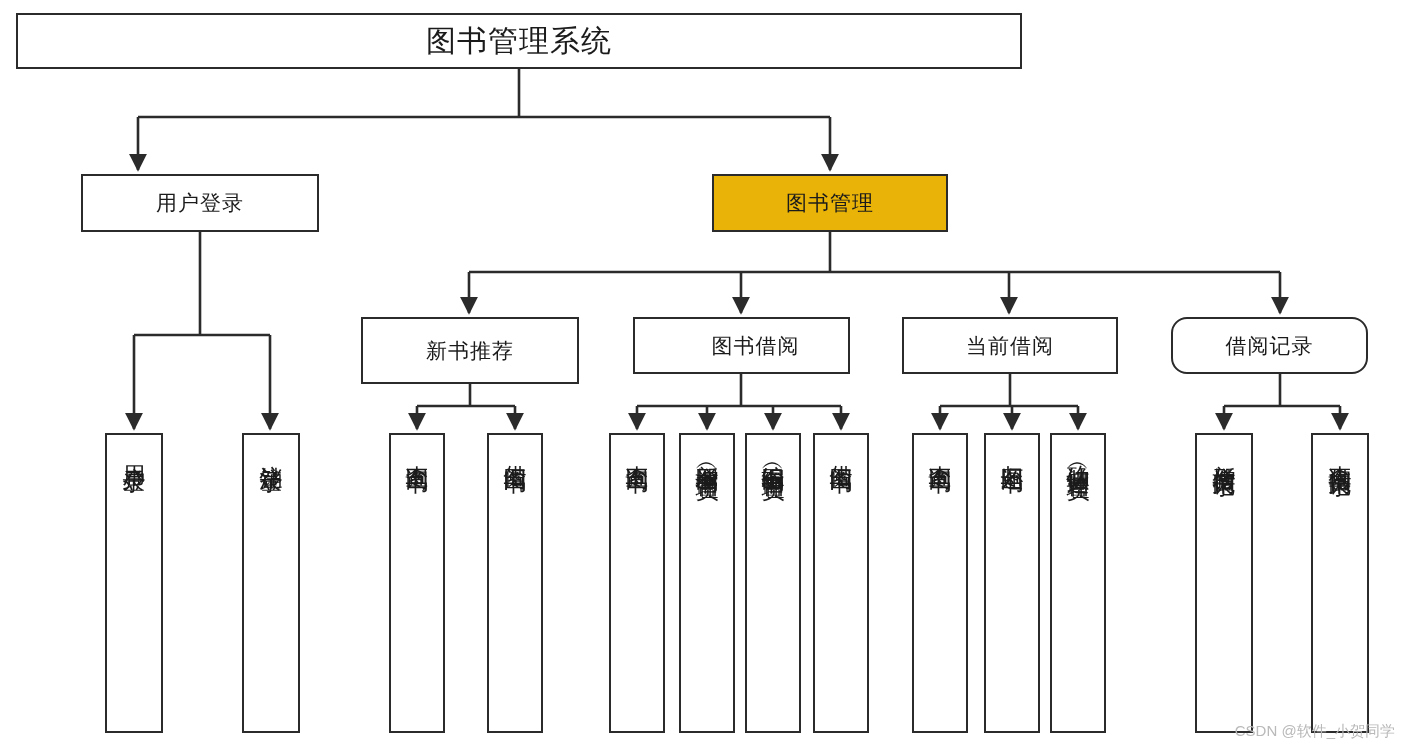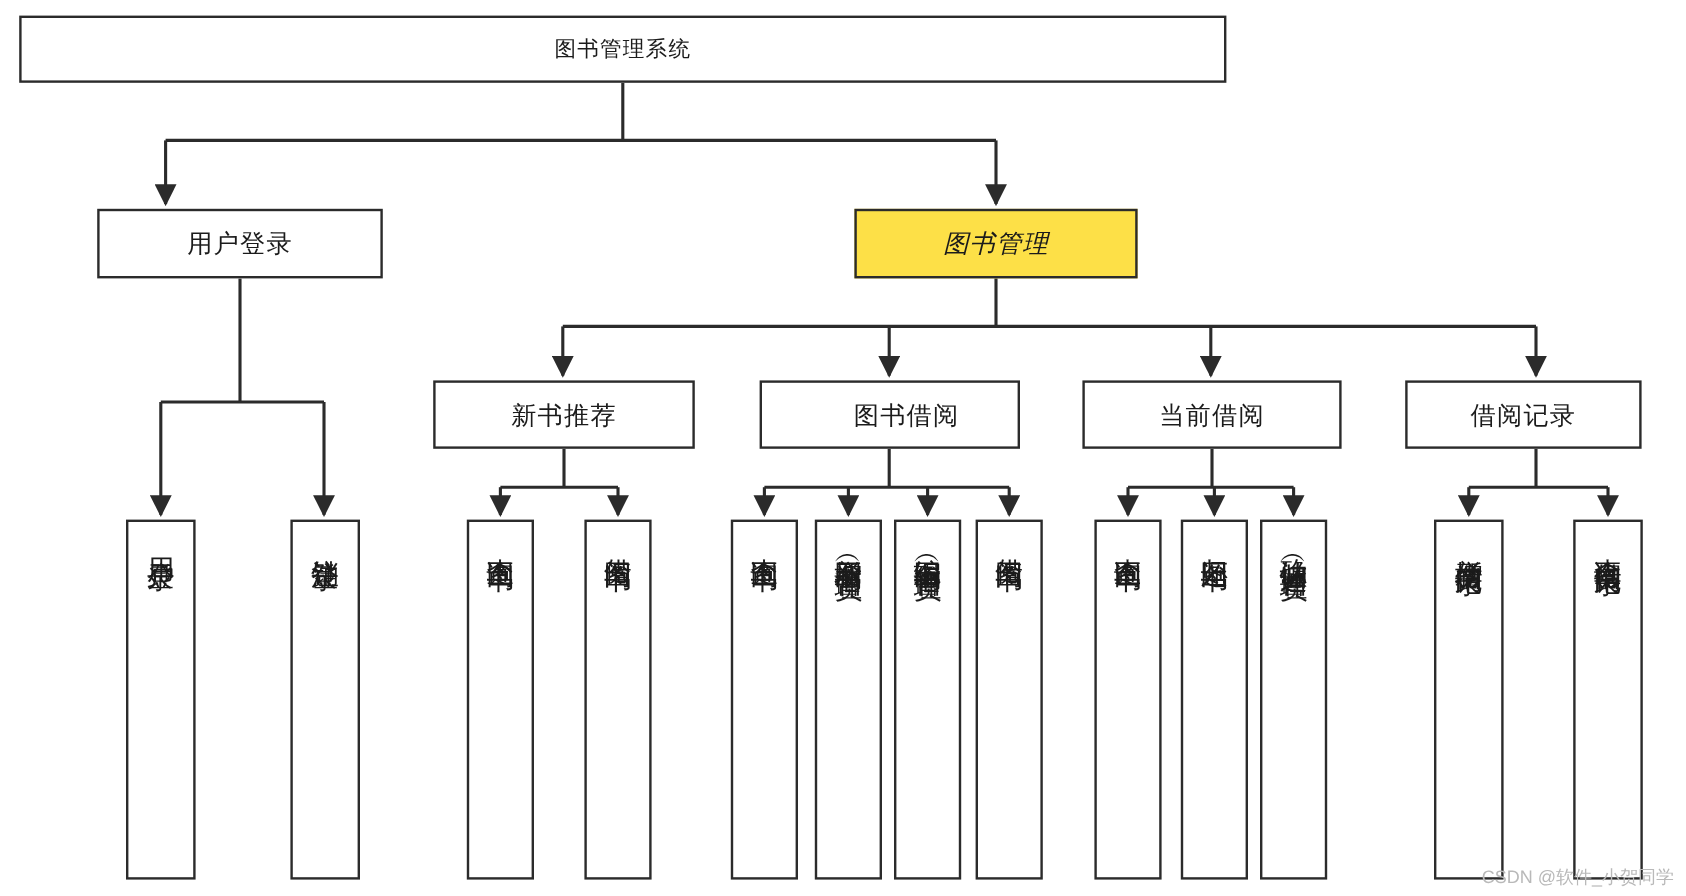--- a/index.html
+++ b/index.html
@@ -46,21 +46,21 @@
   }
   .node.v .vtext {
     writing-mode: vertical-rl;
     text-orientation: upright;
     font-size: 23px;
     line-height: 1.08;
     letter-spacing: 2px;
     white-space: nowrap;
   }
   #root-node {
-    font-size: 18px;
+    font-size: 30px;
   }
   #watermark {
     position: absolute;
     right: 10px;
     bottom: 6px;
     font-size: 15px;
     color: #b9b9b9;
     white-space: nowrap;
     pointer-events: none;
   }
@@ -116,26 +116,26 @@
       <path d="M 1280 374 L 1280 406"></path>
       <path d="M 1224 406 L 1340 406"></path>
       <path d="M 1224 406 L 1224 429" marker-end="url(#arrow)"></path>
       <path d="M 1340 406 L 1340 429" marker-end="url(#arrow)"></path>
     </g>
   </svg>
 
   <div class="node h" id="root-node" style="left: 16px; top: 13px; width: 1006px; height: 56px; border-color: rgb(43, 43, 43); background: rgb(255, 255, 255); color: rgb(27, 27, 27);">图书管理系统</div>
 
   <div class="node h" id="l1-0" style="left: 81px; top: 174px; width: 238px; height: 58px; border-color: rgb(43, 43, 43); background: rgb(255, 255, 255); color: rgb(27, 27, 27);">用户登录</div>
-  <div class="node h" id="l1-1" style="left: 712px; top: 174px; width: 236px; height: 58px; border-color: rgb(43, 43, 43); background: #fde047; color: rgb(27, 27, 27); font-style: italic;">图书管理</div>
+  <div class="node h" id="l1-1" style="left: 712px; top: 174px; width: 236px; height: 58px; border-color: rgb(43, 43, 43); background: #eab308; color: rgb(27, 27, 27);">图书管理</div>
 
-  <div class="node h" id="l2-0" style="left: 361px; top: 317px; width: 218px; height: 57px; border-color: rgb(43, 43, 43); background: rgb(255, 255, 255); color: rgb(27, 27, 27);">新书推荐</div>
+  <div class="node h" id="l2-0" style="left: 361px; top: 317px; width: 218px; height: 67px; border-color: rgb(43, 43, 43); background: rgb(255, 255, 255); color: rgb(27, 27, 27);">新书推荐</div>
   <div class="node h" id="l2-1" style="left: 633px; top: 317px; width: 217px; height: 57px; border-color: rgb(43, 43, 43); background: rgb(255, 255, 255); color: rgb(27, 27, 27); padding-left: 28px;">图书借阅</div>
   <div class="node h" id="l2-2" style="left: 902px; top: 317px; width: 216px; height: 57px; border-color: rgb(43, 43, 43); background: rgb(255, 255, 255); color: rgb(27, 27, 27);">当前借阅</div>
-  <div class="node h" id="l2-3" style="left: 1171px; top: 317px; width: 197px; height: 57px; border-color: rgb(43, 43, 43); background: rgb(255, 255, 255); color: rgb(27, 27, 27);">借阅记录</div>
+  <div class="node h" id="l2-3" style="left: 1171px; top: 317px; width: 197px; height: 57px; border-color: rgb(43, 43, 43); background: rgb(255, 255, 255); color: rgb(27, 27, 27); border-radius: 16px;">借阅记录</div>
 
   <div class="node v" id="leaf-0" style="left: 105px; top: 433px; width: 58px; height: 300px; border-color: rgb(43, 43, 43); background: rgb(255, 255, 255); color: rgb(27, 27, 27);">
       <span class="vtext">用户登录</span>
     </div>
   <div class="node v" id="leaf-1" style="left: 242px; top: 433px; width: 58px; height: 300px; border-color: rgb(43, 43, 43); background: rgb(255, 255, 255); color: rgb(27, 27, 27);">
       <span class="vtext">注销登录</span>
     </div>
   <div class="node v" id="leaf-2" style="left: 389px; top: 433px; width: 56px; height: 300px; border-color: rgb(43, 43, 43); background: rgb(255, 255, 255); color: rgb(27, 27, 27);">
       <span class="vtext">查询图书</span>
     </div>

